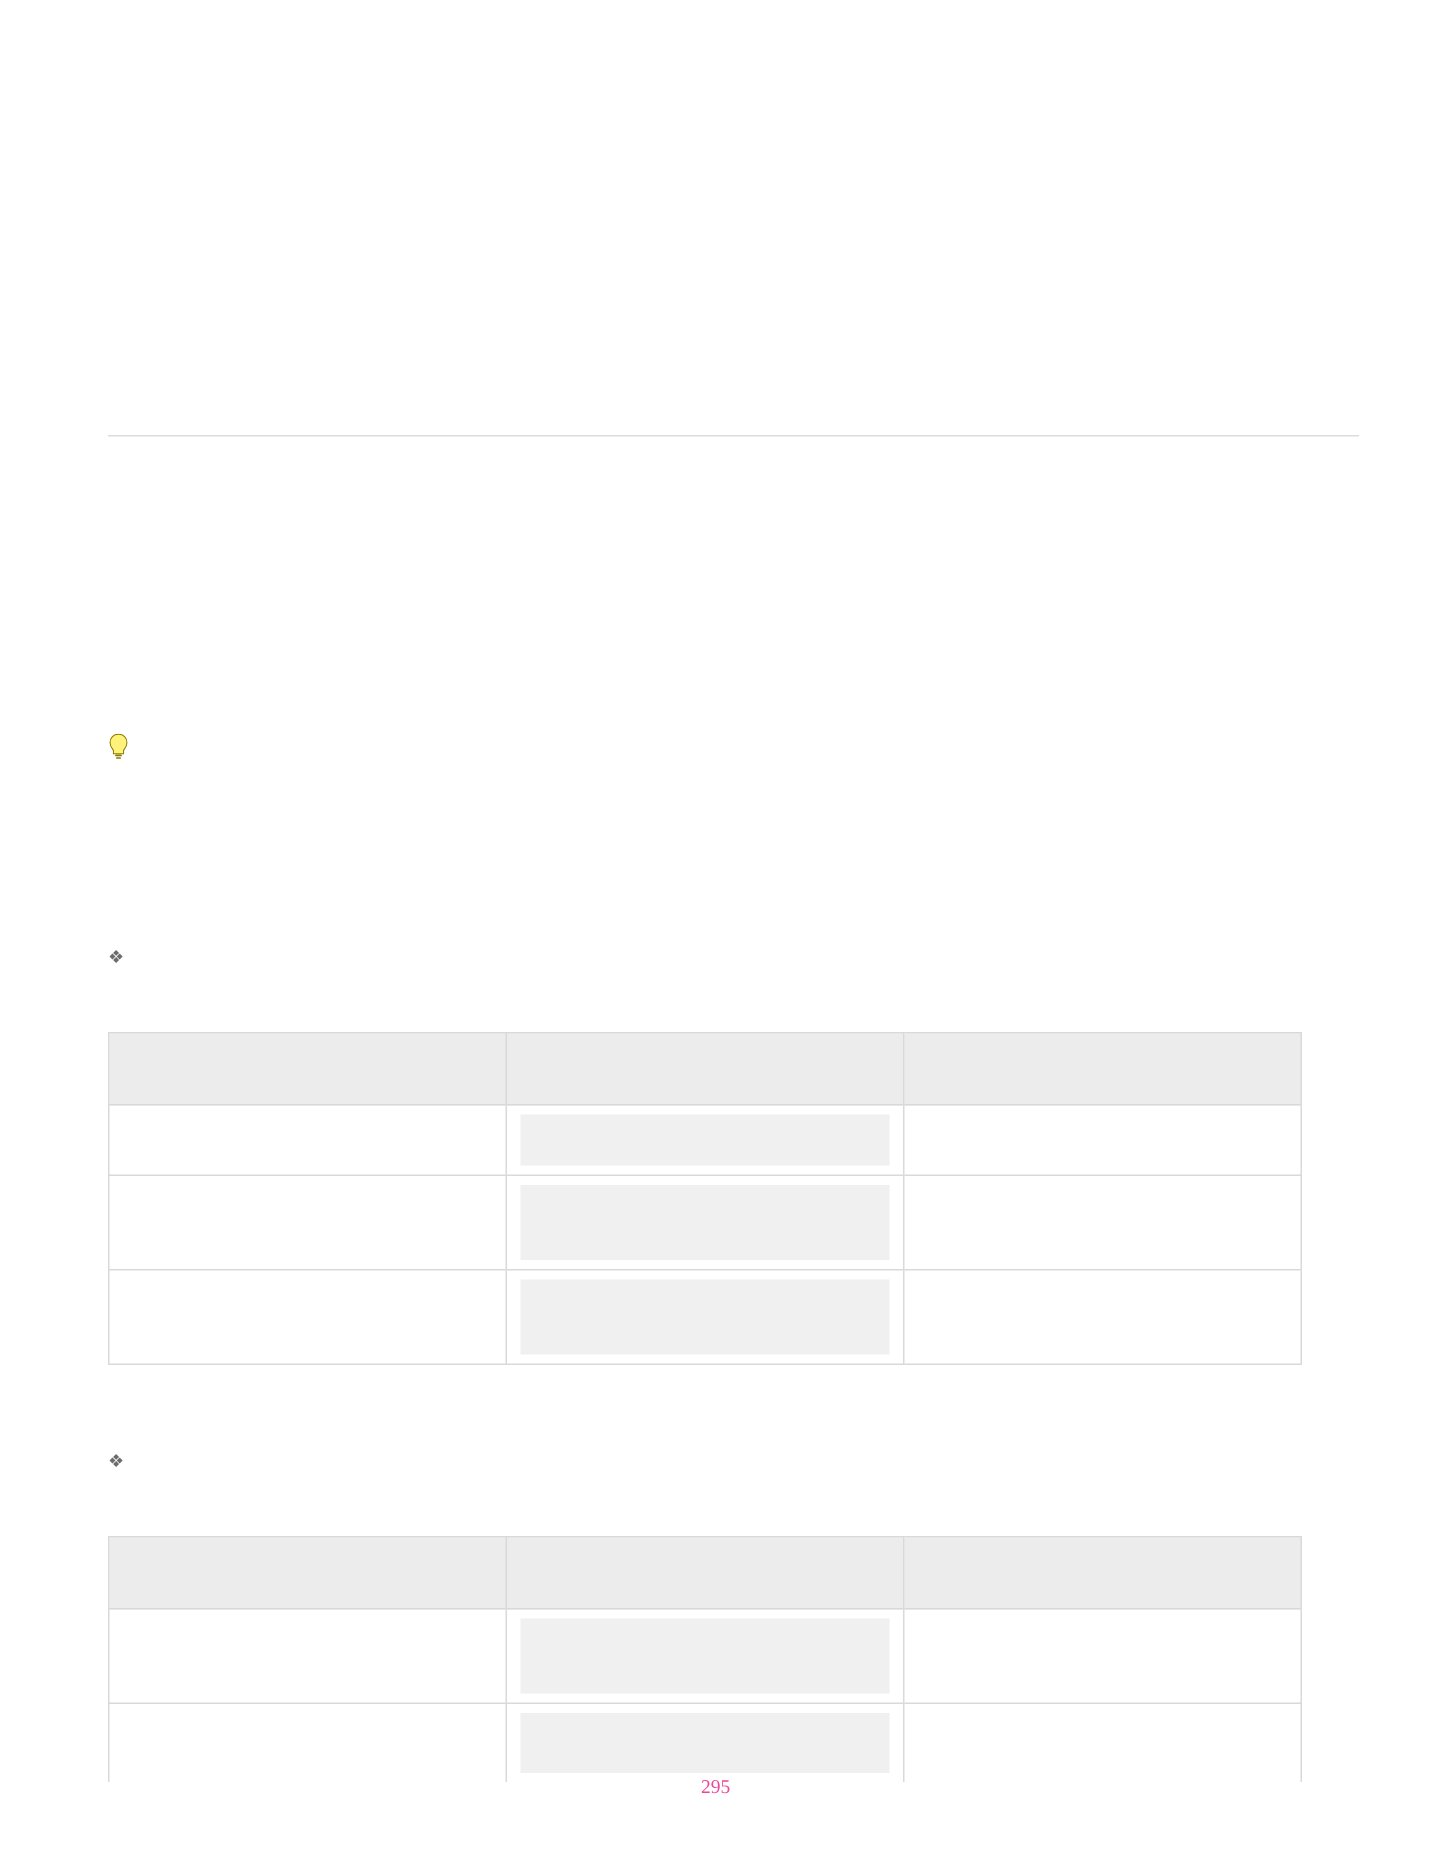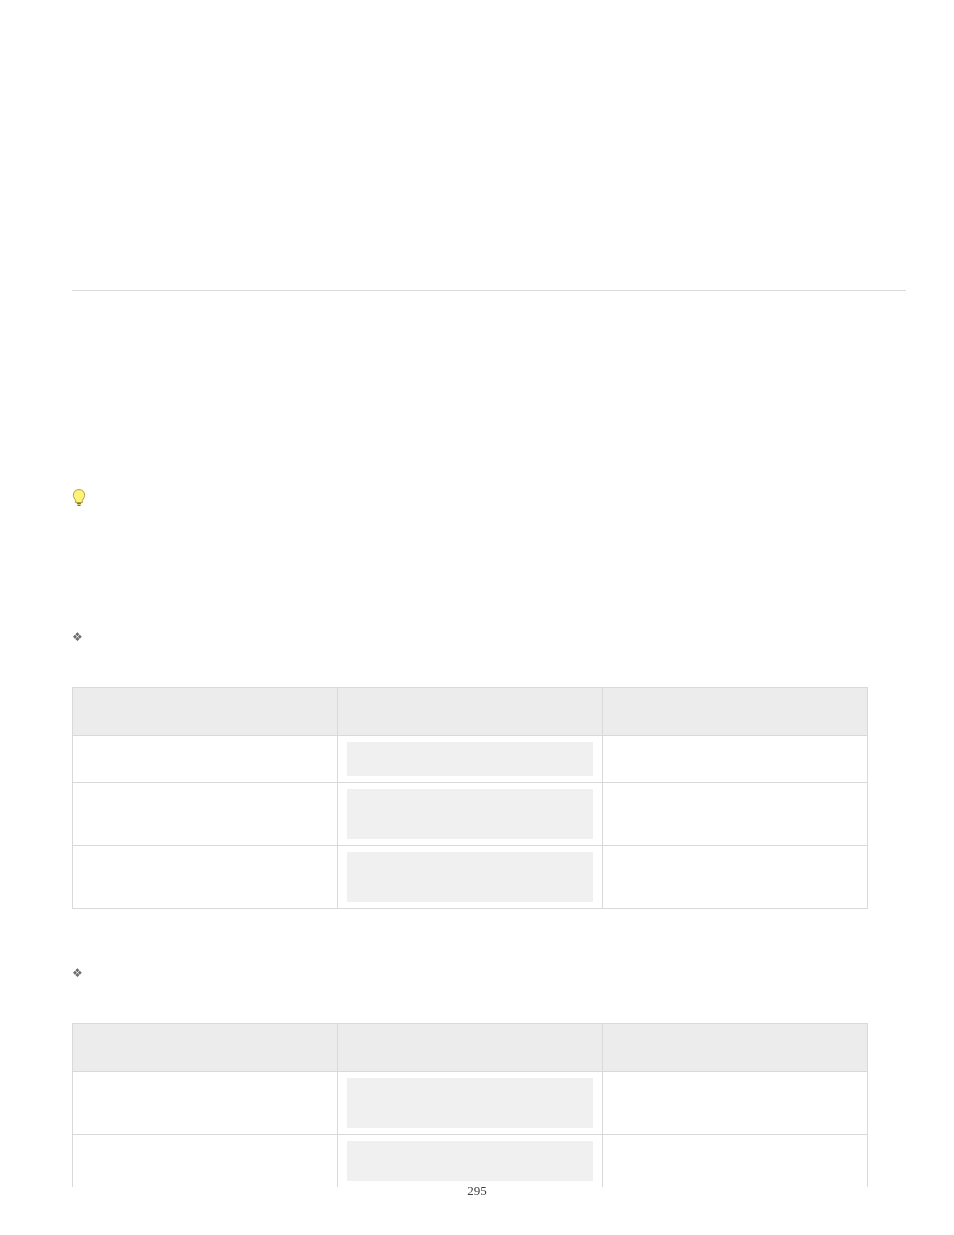--- a/index.html
+++ b/index.html
@@ -92,21 +92,21 @@
     display: flex;
     margin-top: 56px;
   }
   .footer-num {
     position: absolute;
     bottom: 36px;
     left: 0;
     width: 954px;
     text-align: center;
     font-size: 13px;
-    color: #404040;
+    color: #ec4899;
   }
 </style>
 </head>
 <body>
 
 <div class="page">
 
   <hr class="hr">
 
   <div class="tip-row">

